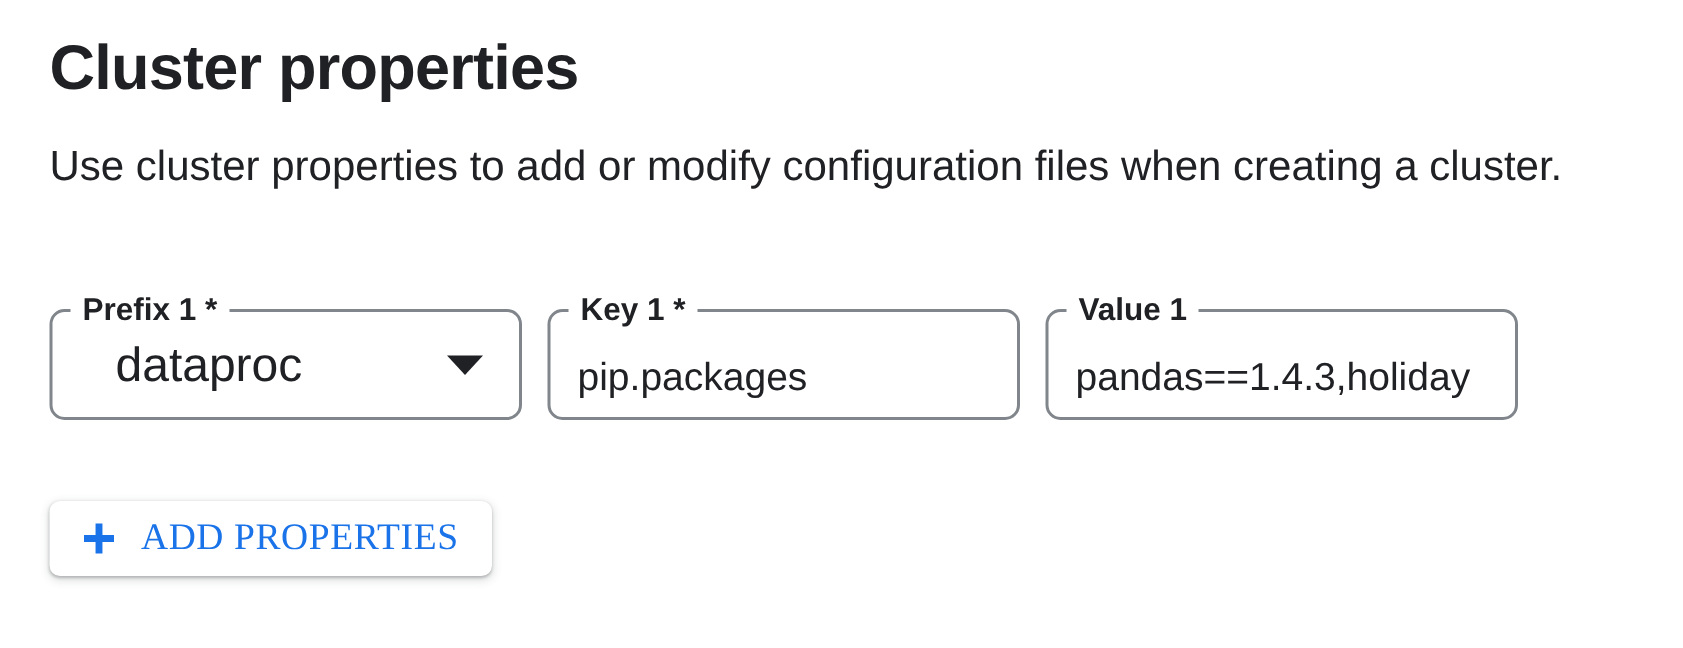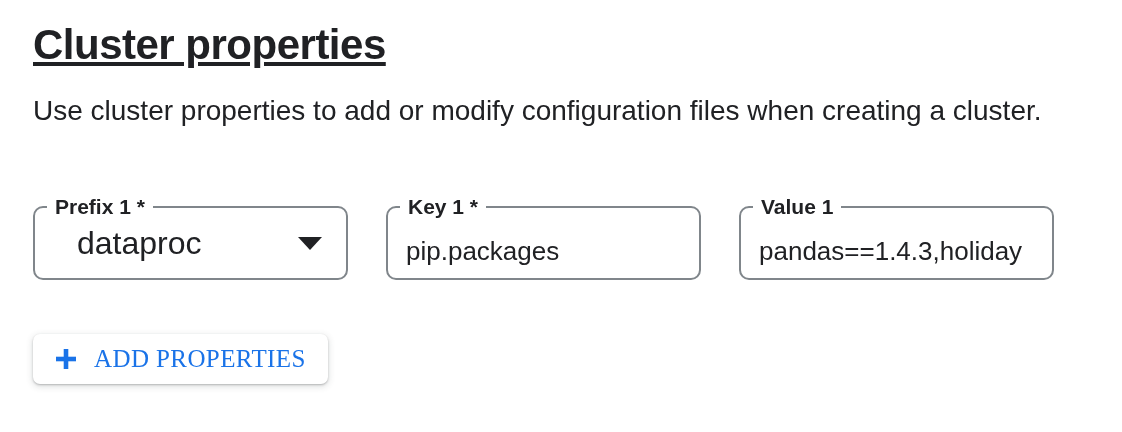--- a/index.html
+++ b/index.html
@@ -14,34 +14,33 @@
   .page {
     padding: 20px 30px 0 33px;
   }
   .page-title {
     margin: 0;
     font-size: 42px;
     line-height: 50px;
     font-weight: 700;
     letter-spacing: -0.5px;
     color: #202124;
-    text-decoration: underline;
   }
   .page-description {
     margin: 26px 0 0 0;
     font-size: 28px;
     line-height: 30px;
     font-weight: 400;
     color: #202124;
     white-space: nowrap;
   }
   .fields-row {
     margin-top: 80px;
     display: flex;
-    gap: 38px;
+    gap: 17px;
   }
   .field {
     position: relative;
     width: 315px;
     height: 74px;
     border: 2px solid #80868b;
     border-radius: 10px;
     background: #ffffff;
   }
   .field-label {

